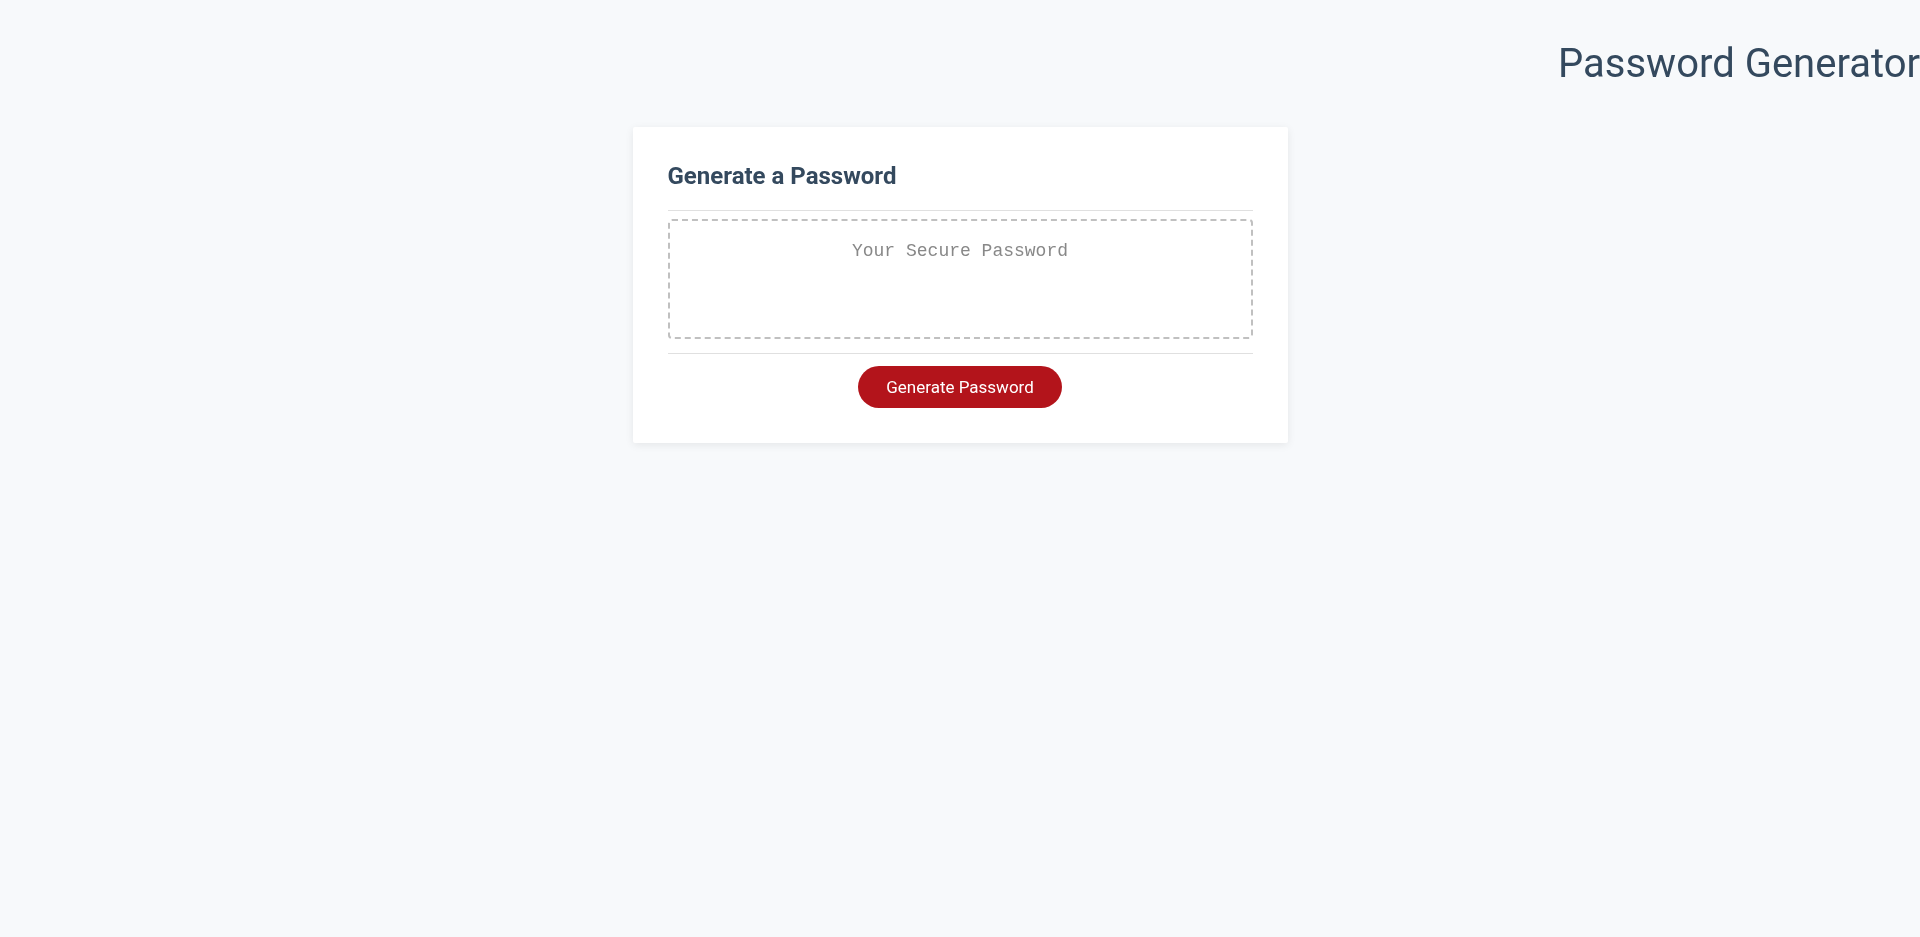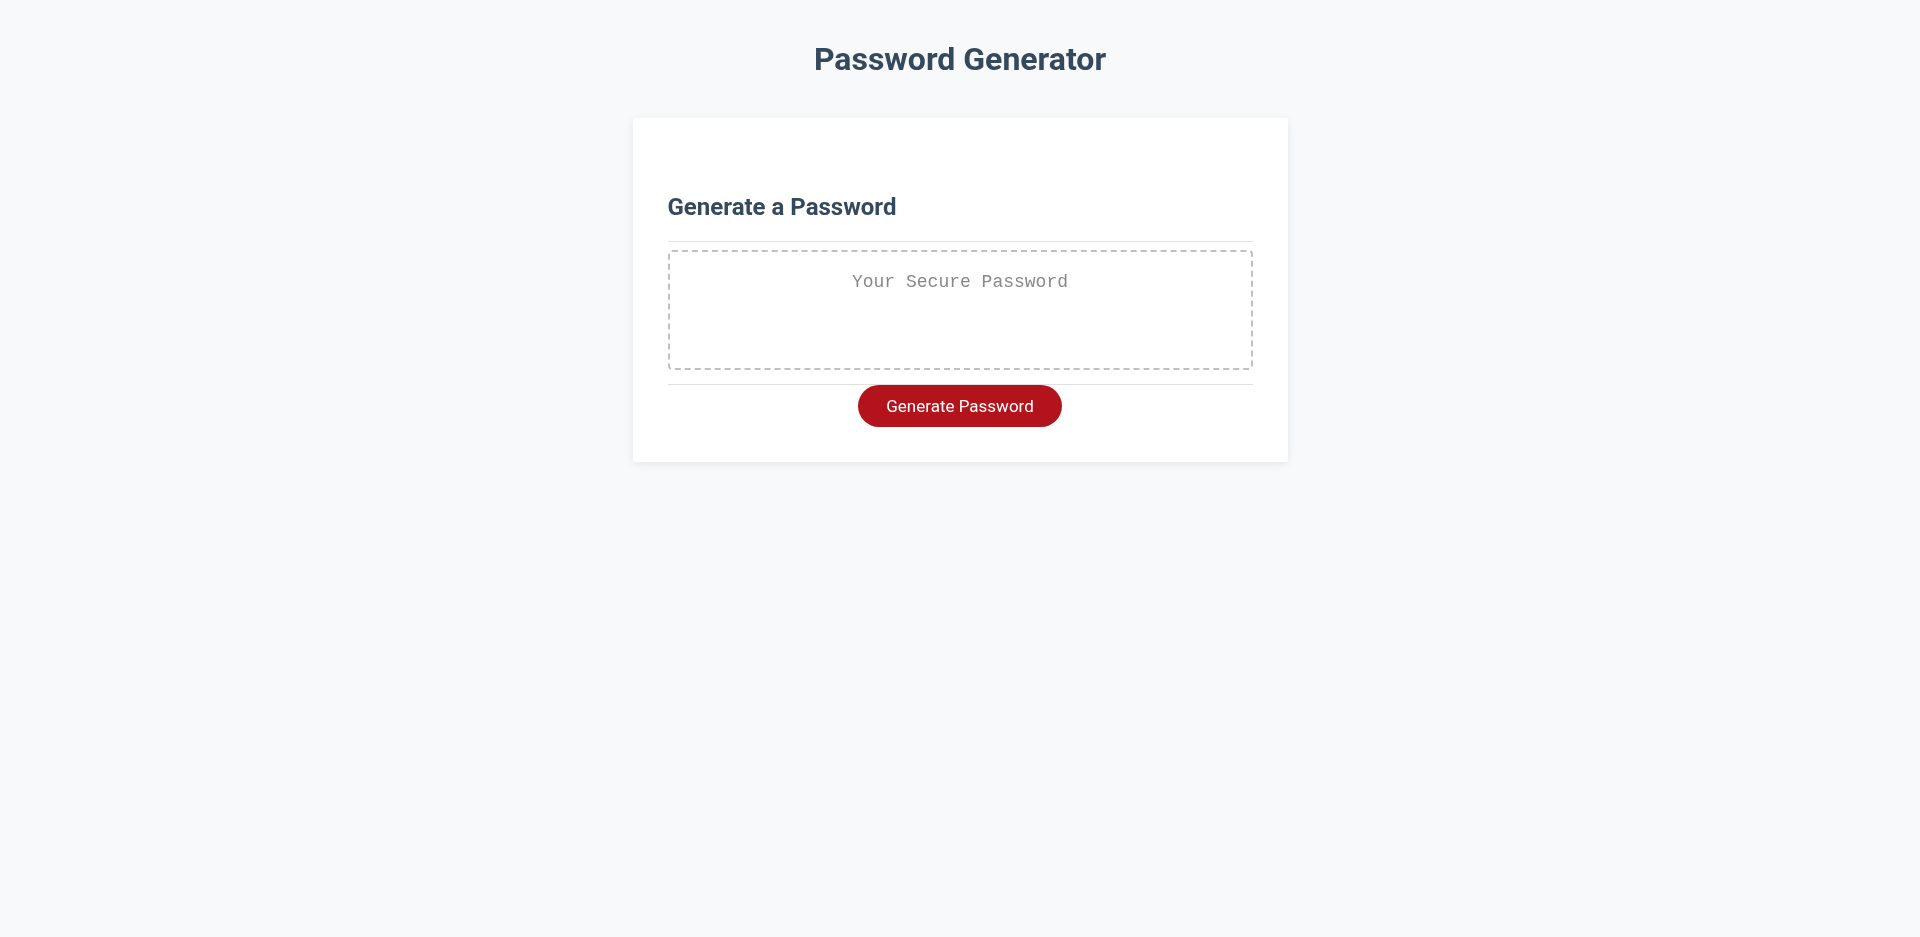--- a/index.html
+++ b/index.html
@@ -9,41 +9,40 @@
     }
     
     body {
       font-family: -apple-system, BlinkMacSystemFont, 'Segoe UI', Roboto, 'Helvetica Neue', Arial, sans-serif;
       background-color: #f7f9fb;
       min-height: 100vh;
       padding-top: 40px;
     }
     
     .page-title {
-      text-align: center;
-      font-size: 32px;
-      font-weight: 700;
+      text-align: right;
+      font-size: 40px;
+      font-weight: 400;
       color: #34495e;
       margin-bottom: 40px;
     }
     
     .card {
       background-color: #ffffff;
       max-width: 655px;
       margin: 0 auto;
       padding: 35px 35px 35px 35px;
       box-shadow: 0 2px 8px rgba(0, 0, 0, 0.08);
       border-radius: 2px;
     }
     
     .card-header {
       border-bottom: 1px solid #e0e0e0;
       padding-bottom: 20px;
       margin-bottom: 8px;
-      margin-top: 40px;
     }
     
     .card-title {
       font-size: 24px;
       font-weight: 700;
       color: #34495e;
     }
     
     .password-output {
       width: 100%;
@@ -60,20 +59,21 @@
       background-color: #ffffff;
     }
     
     .password-output::placeholder {
       color: #888;
     }
     
     .card-footer {
       border-top: 1px solid #e0e0e0;
       margin-top: 10px;
+      padding-top: 12px;
       text-align: center;
     }
     
     .generate-btn {
       background-color: #b3141b;
       color: #ffffff;
       border: none;
       padding: 11px 28px;
       font-size: 17px;
       font-weight: 400;

